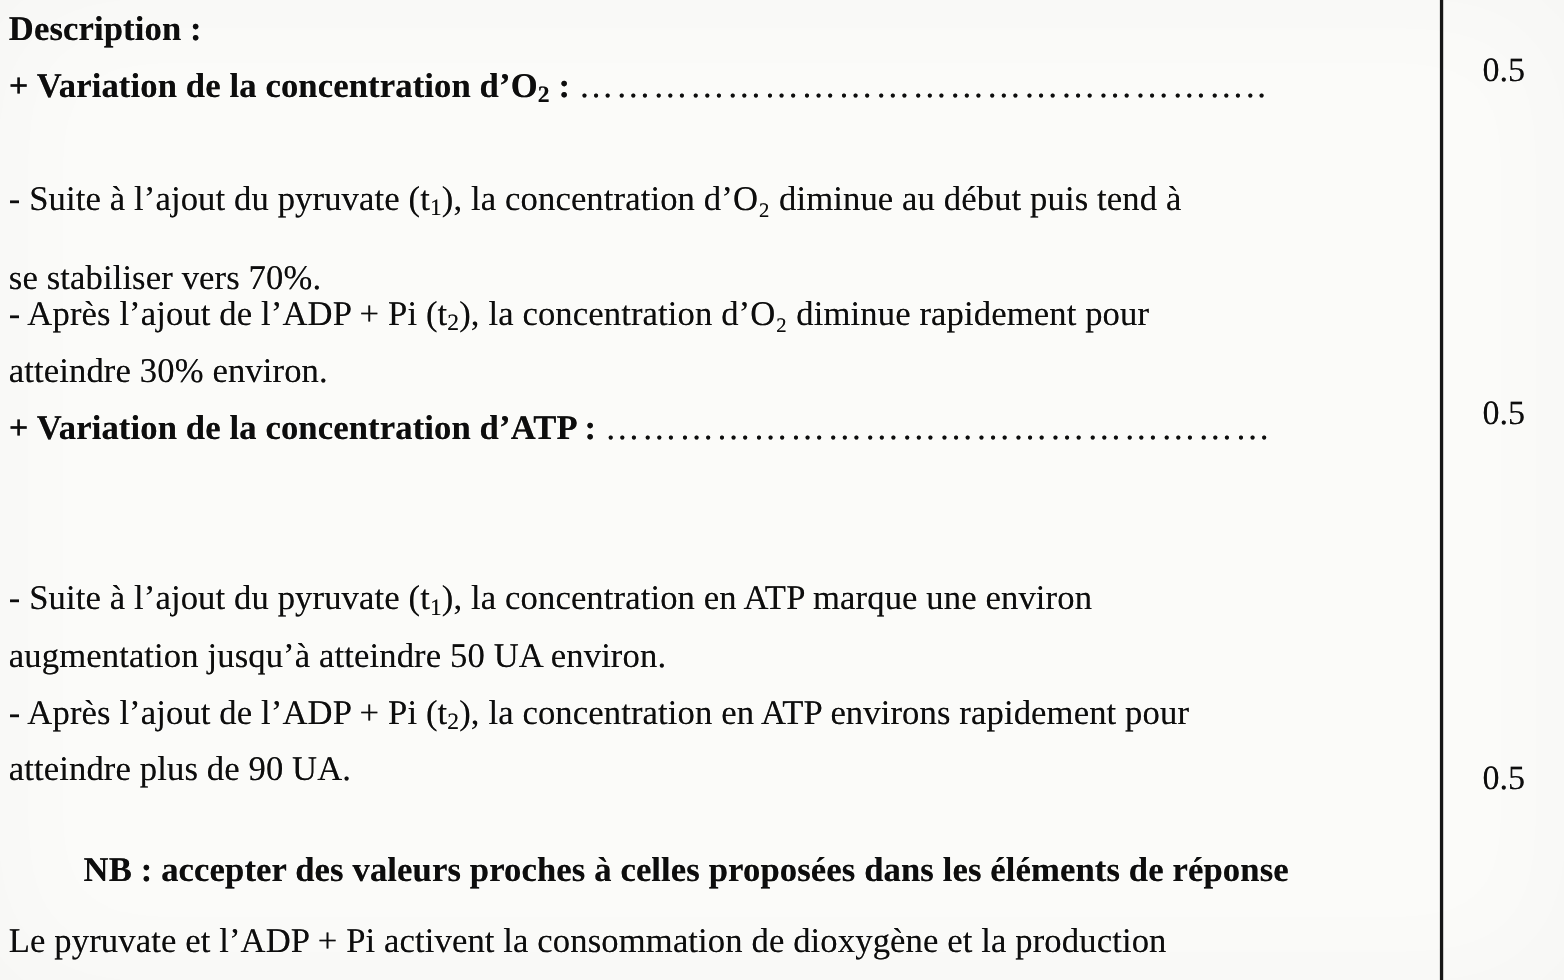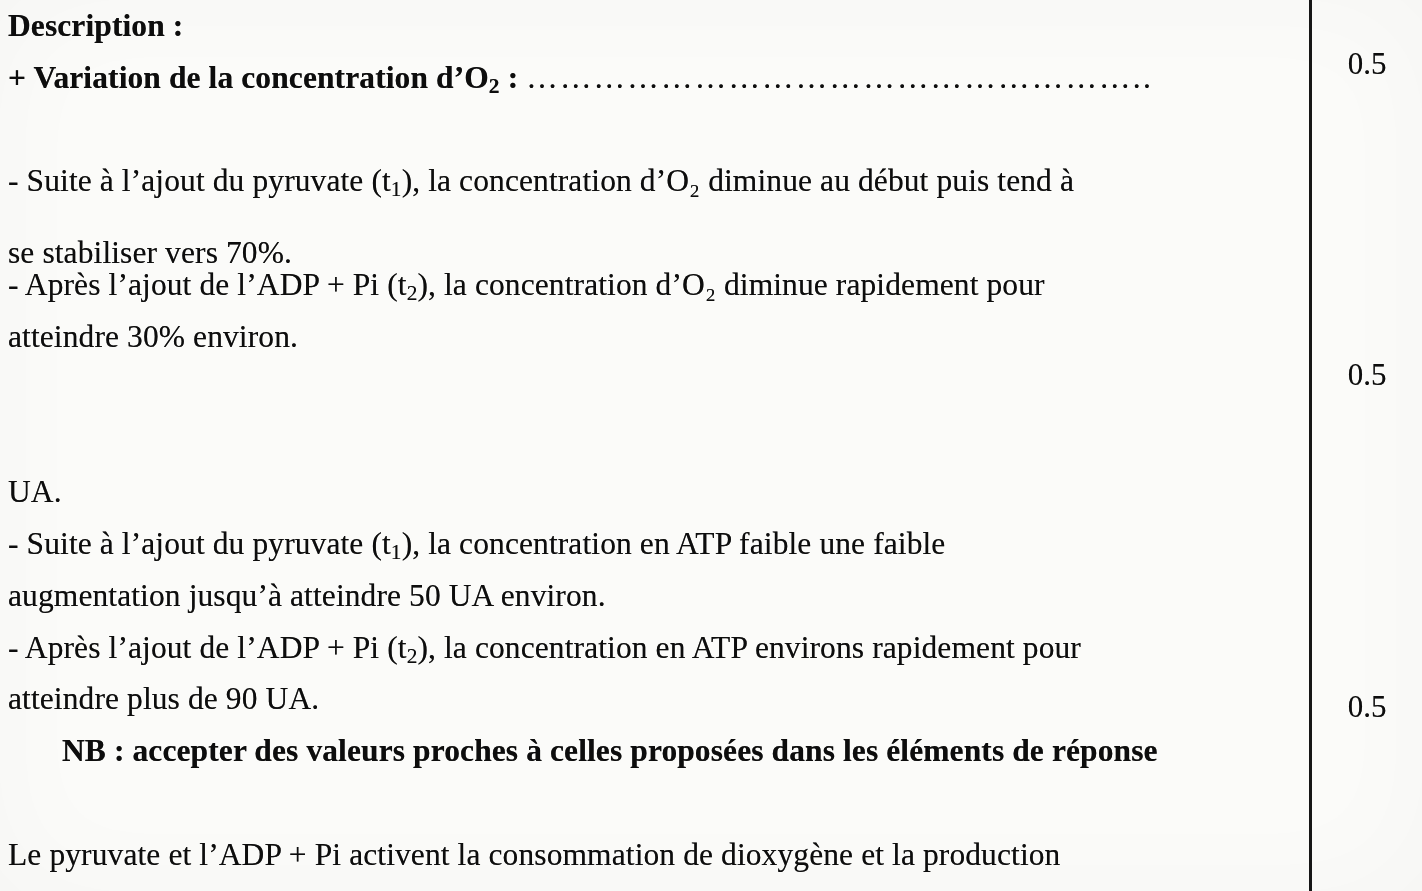--- a/index.html
+++ b/index.html
@@ -37,21 +37,21 @@
     height: 52px;
     line-height: 52px;
     font-size: 31.5px;
     white-space: nowrap;
     letter-spacing: 0.1px;
     
     text-shadow: 0 0 0.6px rgba(0,0,0,0.55);
   }
 
   .bold   { font-weight: bold; }
-  .indent { left: 62px; }
+  .indent { left: 76px; margin-top: 40px; }
 
   
   .dots {
     letter-spacing: 2.2px;
     font-weight: normal;
   }
 
   sub {
     font-size: 0.68em;
     vertical-align: -0.22em;
@@ -91,22 +91,22 @@
 
 <div id="page">
 
   <div id="answer-col">
       <div class="line bold" style="top: 0px;">Description :</div>
       <div class="line bold" style="top: 51.8px;">+ Variation de la concentration d’O<sub>2</sub><span> : </span><span class="dots">………………………………………………..</span></div>
       <div class="line" style="top: 155.4px;">- Suite à l’ajout du pyruvate (t<sub>1</sub><span>), la concentration d’O₂ diminue au début puis tend à</span></div>
       <div class="line" style="top: 211px; margin-top: 16px;">se stabiliser vers 70%.</div>
       <div class="line" style="top: 259px;">- Après l’ajout de l’ADP + Pi (t<sub>2</sub><span>), la concentration d’O₂ diminue rapidement pour</span></div>
       <div class="line" style="top: 310.8px;">atteindre 30% environ.</div>
-      <div class="line" style="top: 466.2px;">UA.</div>
-      <div class="line" style="top: 518px;">- Suite à l’ajout du pyruvate (t<sub>1</sub><span>), la concentration en ATP faible une faible</span></div>
+      <div class="line bold" style="top: 362.6px;">+ Variation de la concentration d’ATP : <span class="dots">………………………………………………</span></div>
+      <div class="line" style="top: 518px;">- Suite à l’ajout du pyruvate (t<sub>1</sub><span>), la concentration en ATP marque une environ</span></div>
       <div class="line" style="top: 569.8px;">augmentation jusqu’à atteindre 50 UA environ.</div>
       <div class="line" style="top: 621.6px;">- Après l’ajout de l’ADP + Pi (t<sub>2</sub><span>), la concentration en ATP environs rapidement pour</span></div>
       <div class="line" style="top: 673.4px;">atteindre plus de 90 UA.</div>
       <div class="line bold indent" style="top: 725.2px;">NB : accepter des valeurs proches à celles proposées dans les éléments de réponse</div>
       <div class="line" style="top: 828.8px;">Le pyruvate et l’ADP + Pi activent la consommation de dioxygène et la production</div>
       <div class="line" style="top: 880.6px;">d’ATP au niveau de la mitochondrie.</div>
     </div>
 
   <div id="col-divider"></div>
 

